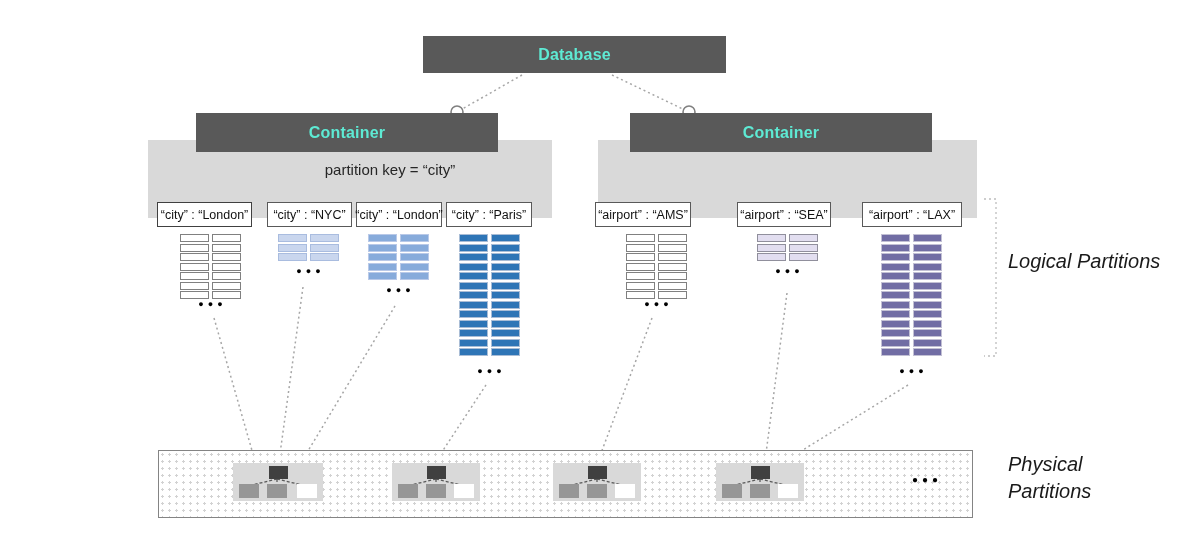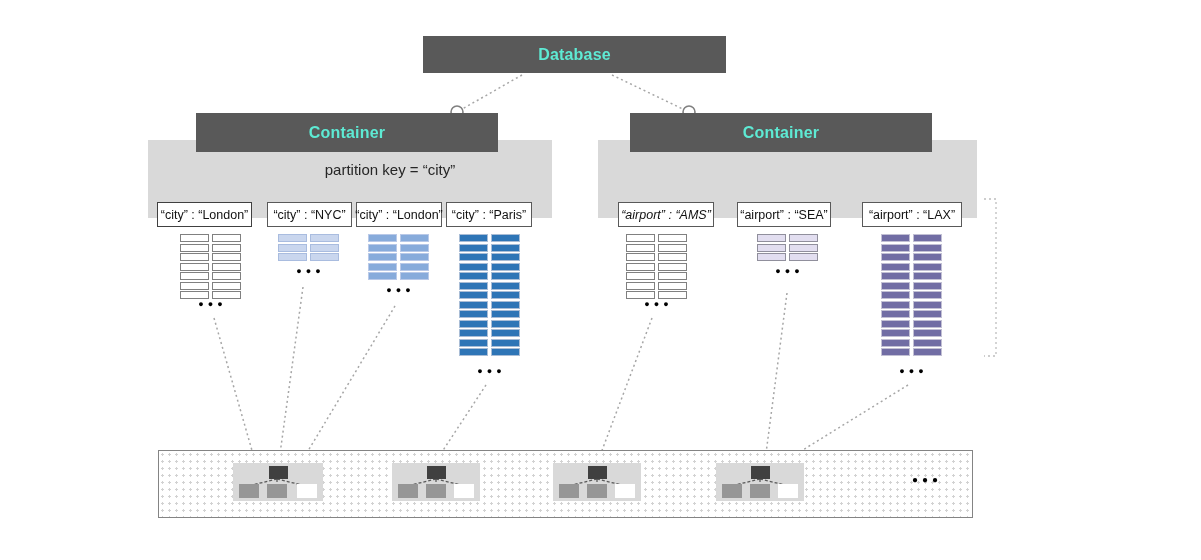--- a/index.html
+++ b/index.html
@@ -78,21 +78,21 @@
 
   <div class="darkbox" style="left:196px;top:113px;width:302px;height:39px;">Container</div>
   <div class="darkbox" style="left:630px;top:113px;width:302px;height:39px;">Container</div>
 
   <div class="pk" style="left:148px;top:161px;width:404px;">partition key = “city”</div>
 
   <div class="plabel" style="left:157px;width:95px;border-color:#404040;">“city” : “London”</div>
   <div class="plabel" style="left:267px;width:85px;">“city” : “NYC”</div>
   <div class="plabel" style="left:356px;width:86px;">“city” : “London”</div>
   <div class="plabel" style="left:446px;width:86px;">“city” : “Paris”</div>
-  <div class="plabel" style="left:618px;width:96px;font-style:italic;">“airport” : “AMS”</div>
+  <div class="plabel" style="left:595px;width:96px;">“airport” : “AMS”</div>
   <div class="plabel" style="left:737px;width:94px;">“airport” : “SEA”</div>
   <div class="plabel" style="left:862px;width:100px;">“airport” : “LAX”</div>
 
   <div class="stack" style="left:180px;">
       <div class="cell" style="background: rgb(255, 255, 255); border-color: rgb(128, 128, 128);"></div>
       <div class="cell" style="background: rgb(255, 255, 255); border-color: rgb(128, 128, 128);"></div>
       <div class="cell" style="background: rgb(255, 255, 255); border-color: rgb(128, 128, 128);"></div>
       <div class="cell" style="background: rgb(255, 255, 255); border-color: rgb(128, 128, 128);"></div>
       <div class="cell" style="background: rgb(255, 255, 255); border-color: rgb(128, 128, 128);"></div>
       <div class="cell" style="background: rgb(255, 255, 255); border-color: rgb(128, 128, 128);"></div>
@@ -248,14 +248,16 @@
       <path d="M44,16 L15,23 M44,16 L44,23 M44,16 L73,23"></path>
       </svg>
     <div class="csq dark"></div>
     <div class="csq g1"></div>
     <div class="csq g2"></div>
     <div class="csq w"></div>
   </div>
 
   <div class="pdots" style="left:895px;top:474px;">●●●</div>
 
+  <div class="side" style="left:1008px;top:248px;width:160px;">Logical Partitions</div>
+  <div class="side" style="left:1008px;top:451px;width:160px;">Physical Partitions</div>
 
 </div>
 
 </body></html>

